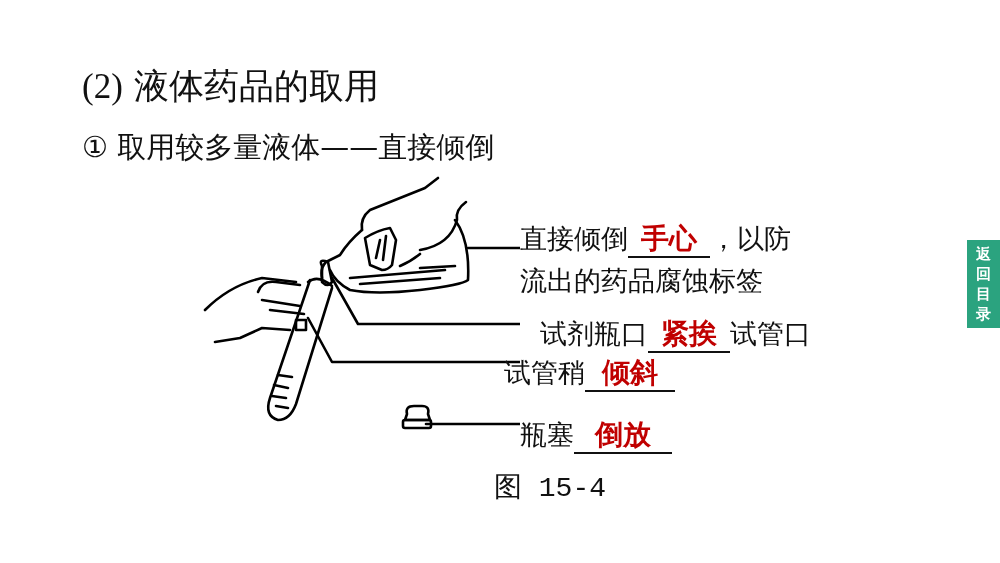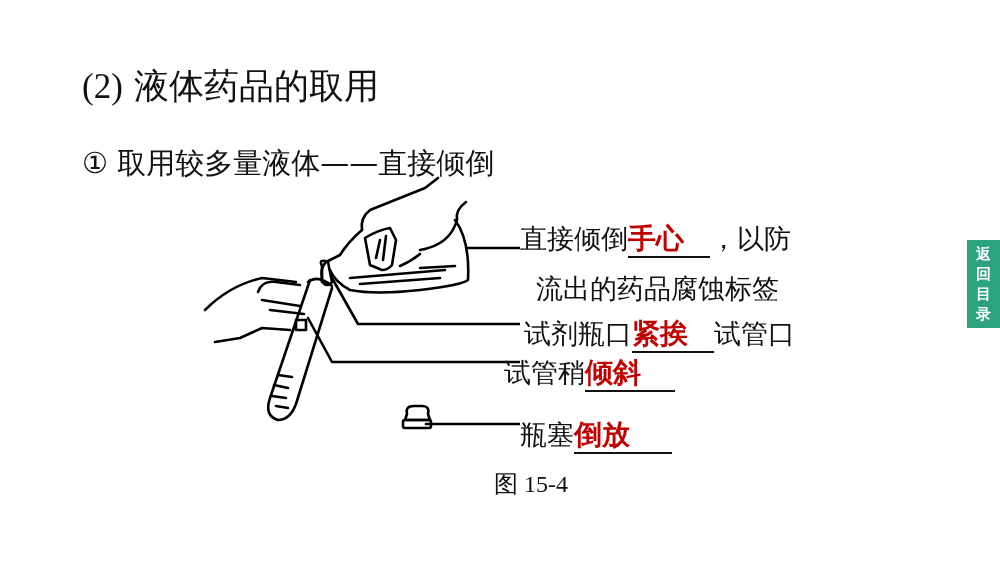--- a/index.html
+++ b/index.html
@@ -2,26 +2,26 @@
 <html><head>
   <meta charset="utf-8">
   <style>
     html, body { margin: 0; padding: 0; }
     body {
       width: 1000px; height: 563px; background: #ffffff; position: relative; overflow: hidden;
       font-family: "DejaVu Sans", sans-serif; color: #111;
     }
     .h2 { position: absolute; left: 82px; top: 66px; font-size: 35px; line-height: 40px; }
     .h2 .num { font-family: "Liberation Serif", serif; }
-    .h3 { position: absolute; left: 82px; top: 127px; font-size: 29px; line-height: 40px; margin-top: 16px; }
+    .h3 { position: absolute; left: 82px; top: 127px; font-size: 29px; line-height: 40px; }
     .figure { position: absolute; left: 200px; top: 170px; width: 320px; height: 290px; }
     .lbl { position: absolute; font-family: "DejaVu Serif", serif; font-size: 27px; line-height: 34px; color: #111; white-space: nowrap; }
-    .blank { display: inline-block; position: relative; border-bottom: 2px solid #111; }
+    .blank { display: inline-block; position: relative; border-bottom: 2px solid #111; text-align: center; }
     .ans { color: #c00000; font-family: "DejaVu Sans", sans-serif; font-weight: bold; font-size: 28px; }
-    .caption { position: absolute; left: 494px; top: 468px; font-size: 24px; font-family: Liberation Serif, serif; }
+    .caption { position: absolute; left: 494px; top: 468px; font-size: 28px; font-family: Liberation Mono, monospace; }
     .back-btn {
       position: absolute; left: 967px; top: 240px; width: 33px; height: 88px; background: #2ba37f;
       color: #fff; font-size: 15px; font-weight: bold; display: flex; flex-direction: column;
       align-items: center; justify-content: center; line-height: 20px; cursor: pointer;
     }
   </style>
 </head>
 <body>
 
 <div class="h2">
@@ -67,23 +67,23 @@
     <path d="M226 254 L320 254"></path>
 
     <path d="M207 244 Q205 236 214 236 L222 236 Q230 236 228 244 L230 250 L205 250 Z"></path>
     <rect x="203" y="250" width="28" height="8" rx="2"></rect>
   </g>
 </svg>
 
 <div class="lbl" style="left:520px; top:222px;">
   <span>直接倾倒</span><span class="blank" style="width:82px;"><span class="ans">手心</span></span><span>，以防</span>
 </div>
-<div class="lbl" style="left:520px; top:272px;margin-left:16px;">流出的药品腐蚀标签</div>
+<div class="lbl" style="left:520px; top:264px;">流出的药品腐蚀标签</div>
 
-<div class="lbl" style="left:524px; top:317px;">
+<div class="lbl" style="left:540px; top:317px;">
   <span>试剂瓶口</span><span class="blank" style="width:82px;"><span class="ans">紧挨</span></span><span>试管口</span>
 </div>
 
 <div class="lbl" style="left:504px; top:356px;">
   <span>试管稍</span><span class="blank" style="width:90px;"><span class="ans">倾斜</span></span>
 </div>
 
 <div class="lbl" style="left:520px; top:418px;">
   <span>瓶塞</span><span class="blank" style="width:98px;"><span class="ans">倒放</span></span>
 </div>

